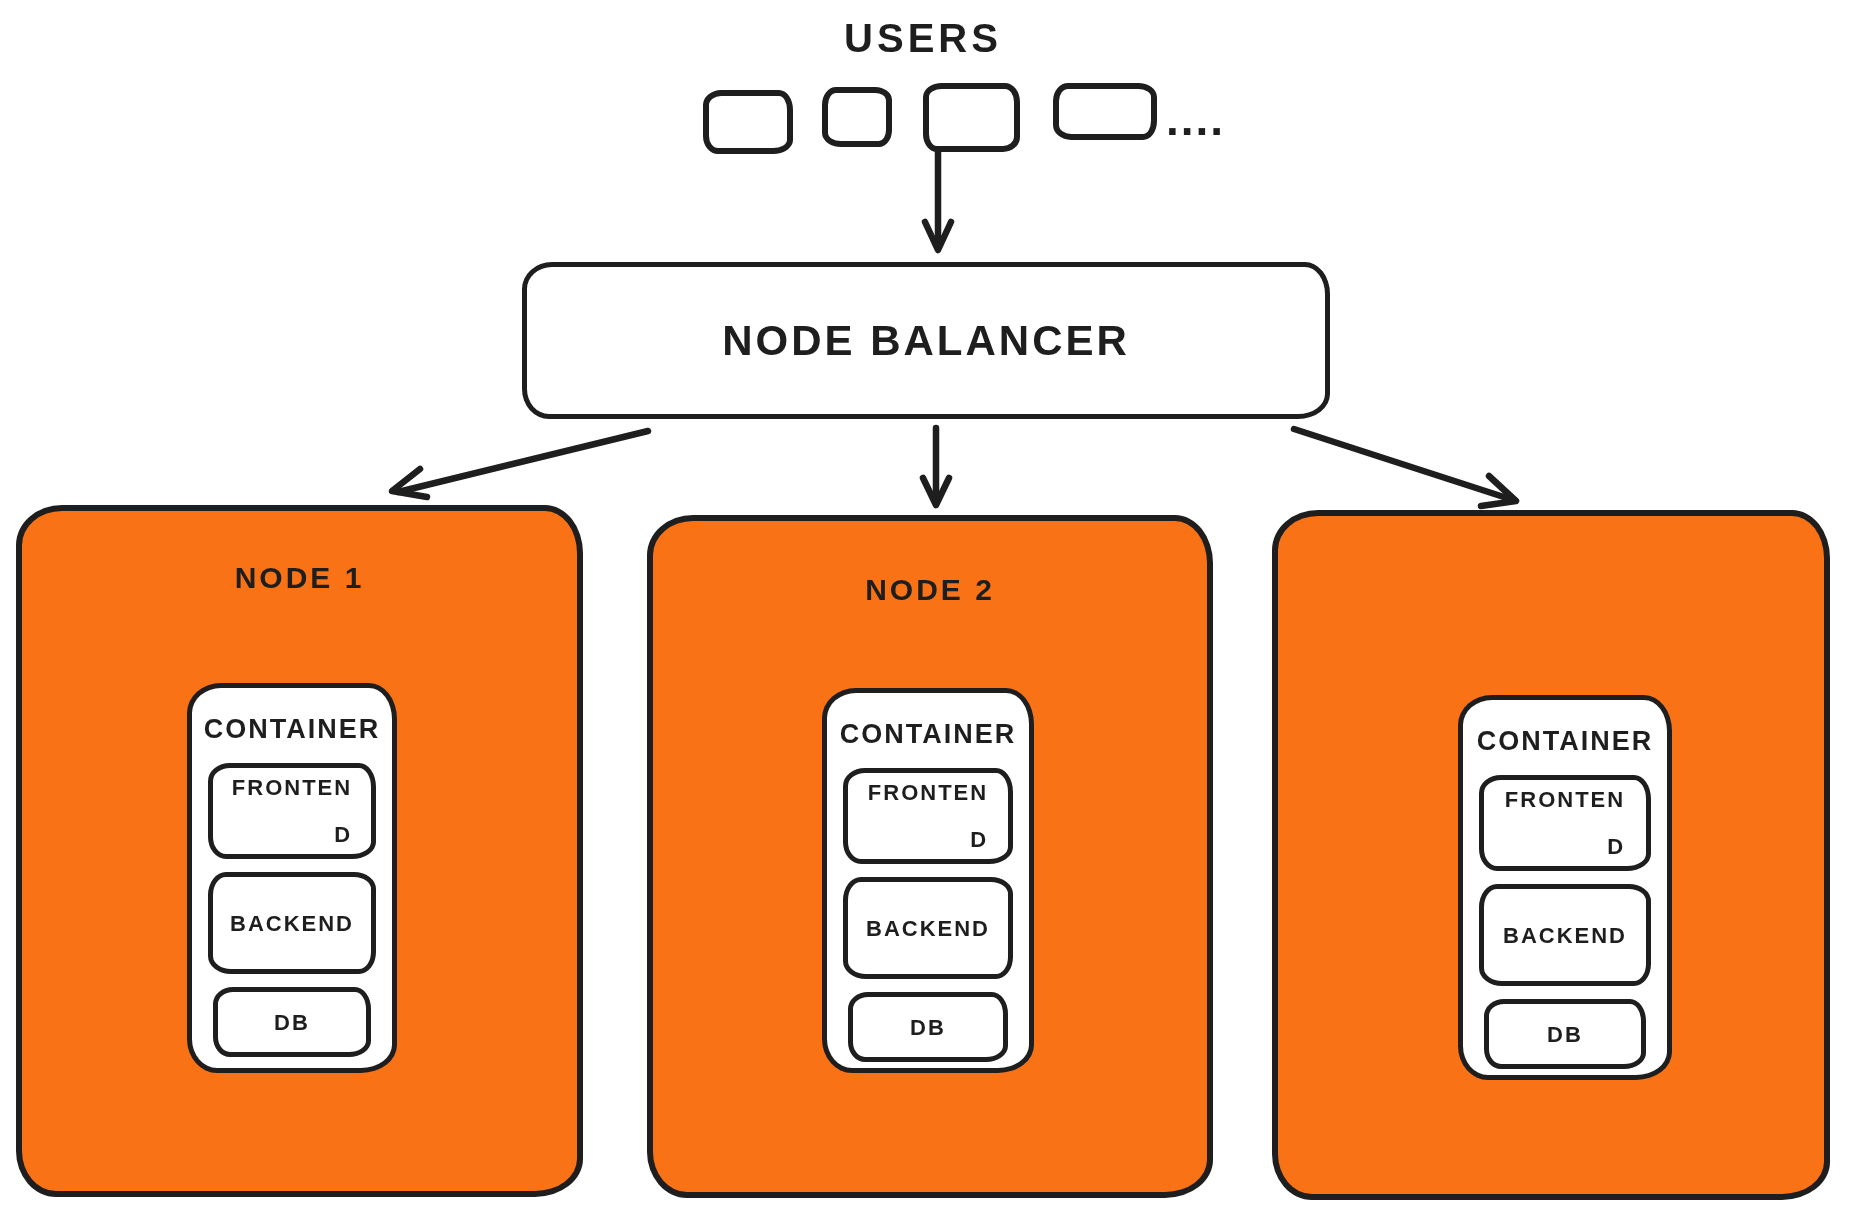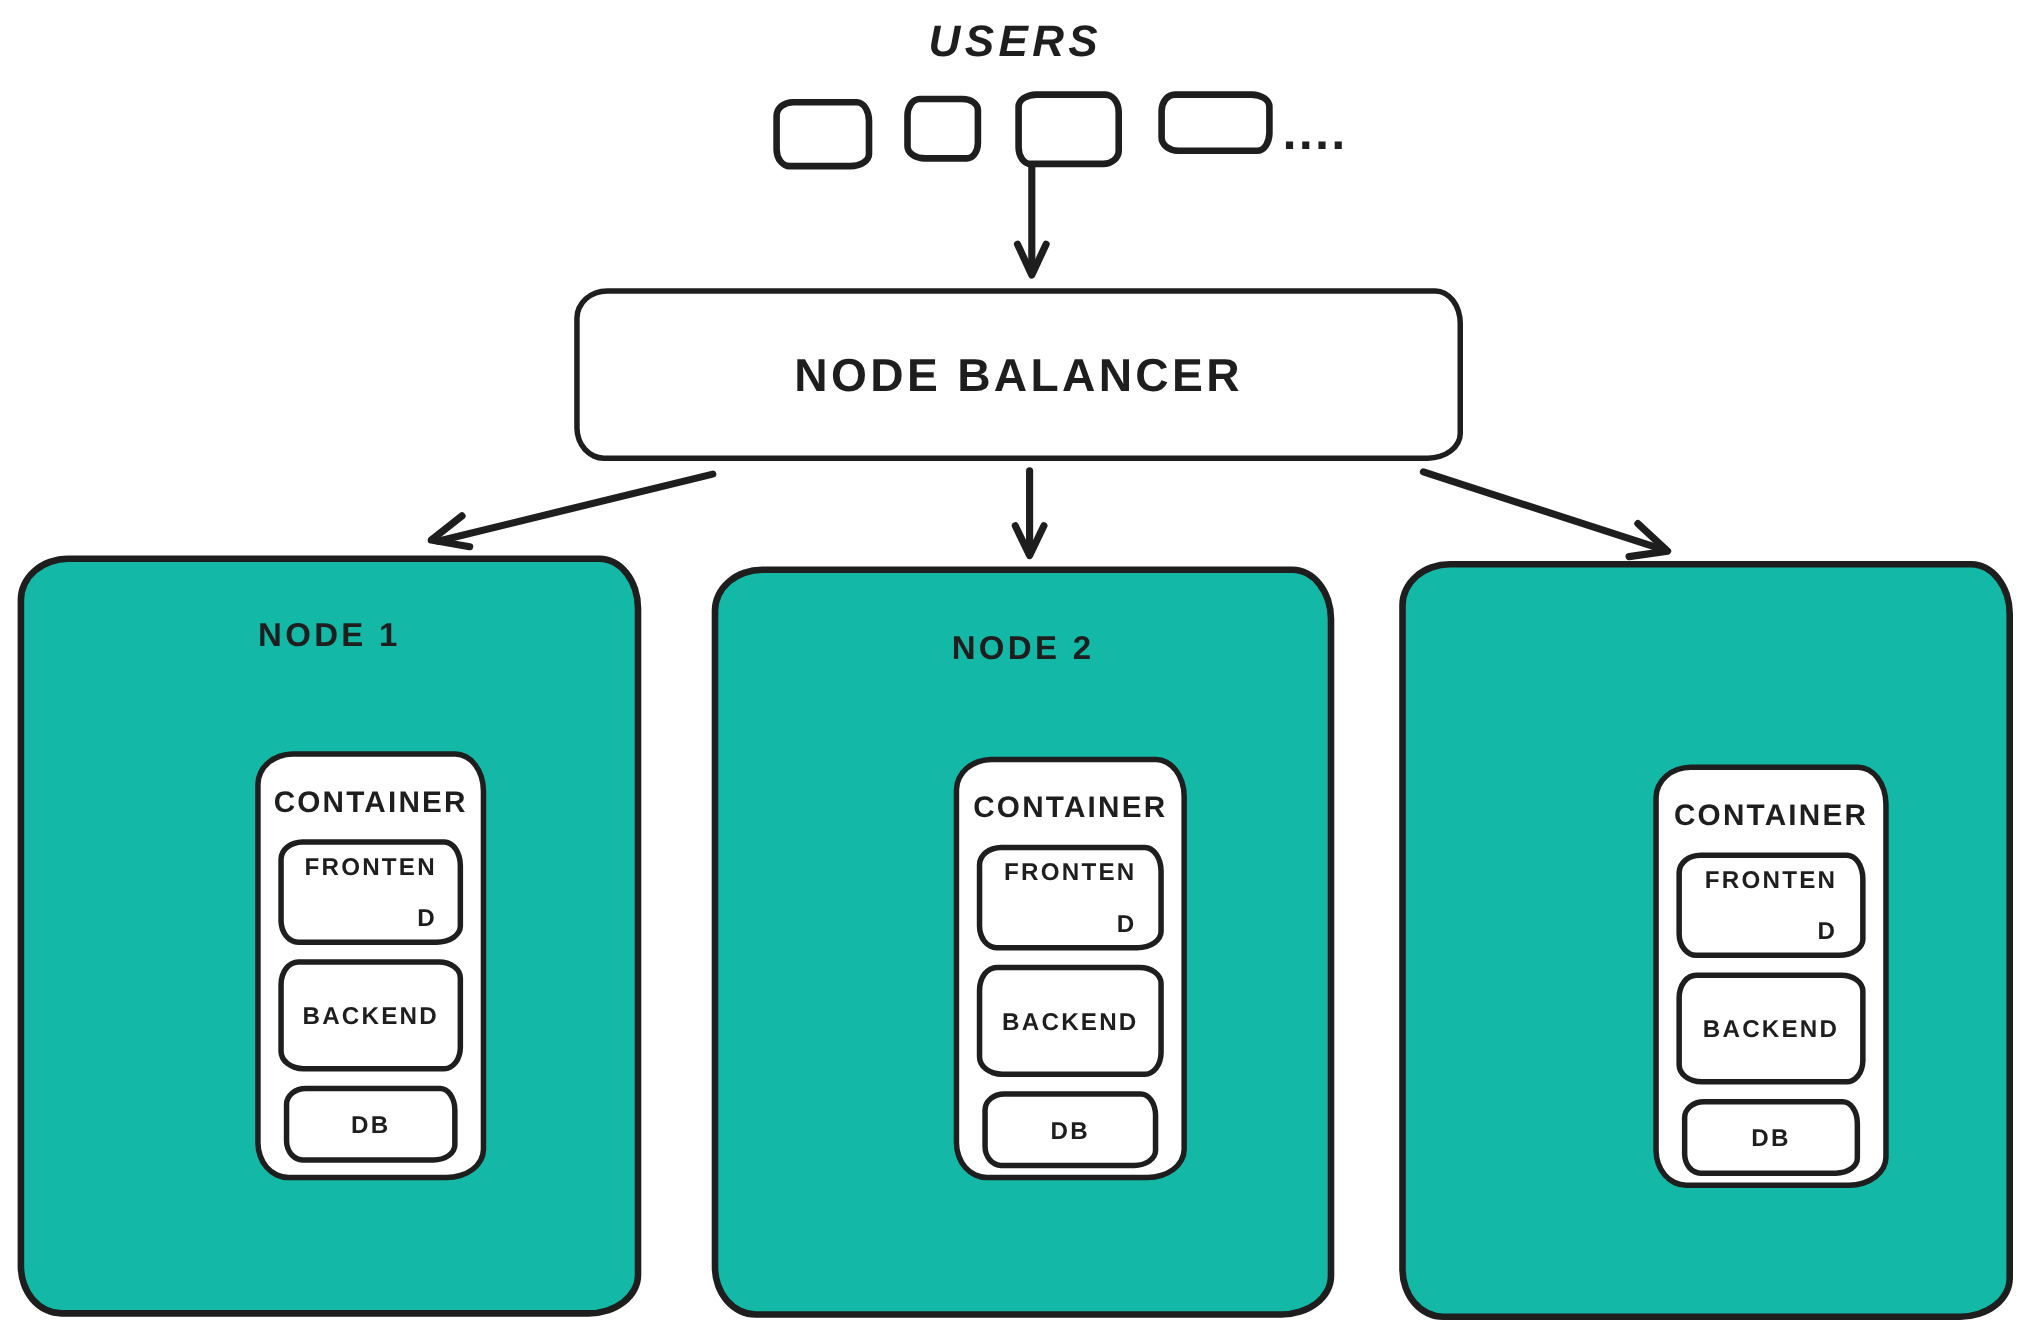--- a/index.html
+++ b/index.html
@@ -9,61 +9,60 @@
     width:1855px;height:1219px;
     background:#ffffff;
     font-family:"Liberation Sans","DejaVu Sans",sans-serif;
     color:#1e1e1e;
     overflow:hidden;
   }
   .arrows-layer{position:absolute;left:0;top:0;width:1855px;height:1219px;pointer-events:none;}
 
   .users-title{
     position:absolute;left:823px;top:16px;width:200px;
-    text-align:center;font-size:40px;font-weight:700;letter-spacing:4px;font-style:italic;
+    text-align:center;font-size:40px;font-weight:700;letter-spacing:4px;
   }
   .user-box{position:absolute;border:6px solid #1e1e1e;background:#fff;}
   .user-box.b1{left:703px;top:90px;width:90px;height:64px;border-radius:18px 14px 20px 15px / 15px 20px 14px 18px;}
   .user-box.b2{left:822px;top:87px;width:70px;height:60px;border-radius:14px 17px 13px 19px / 18px 13px 17px 14px;}
   .user-box.b3{left:923px;top:83px;width:97px;height:69px;border-radius:19px 15px 17px 14px / 14px 19px 15px 18px;}
   .user-box.b4{left:1053px;top:83px;width:104px;height:57px;border-radius:15px 19px 14px 18px / 18px 14px 19px 15px;}
   .users-ellipsis{
     position:absolute;left:1166px;top:92px;width:70px;
     font-size:46px;font-weight:700;letter-spacing:2px;color:#1e1e1e;
   }
 
   .lb-box{
     position:absolute;left:522px;top:262px;width:808px;height:157px;
     border:5px solid #1e1e1e;background:#fff;
     border-radius:30px 25px 32px 27px / 27px 32px 25px 30px;
     display:flex;align-items:center;justify-content:center;
   }
   .lb-label{font-size:42px;font-weight:700;letter-spacing:3px;}
 
   .node{
-    position:absolute;border:6px solid #1e1e1e;background:#14b8a6;
+    position:absolute;border:6px solid #1e1e1e;background:#f97316;
     border-radius:46px 38px 48px 40px / 40px 48px 38px 46px;
   }
   .node1{left:16px;top:505px;width:567px;height:692px;}
   .node2{left:647px;top:515px;width:566px;height:683px;padding-left:40px;}
   .node3{left:1272px;top:510px;width:558px;height:690px;}
   .node-label{
     position:absolute;left:0;width:100%;text-align:center;
     font-size:30px;font-weight:700;letter-spacing:3px;
   }
   .node1 .node-label{top:50px;}
   .node2 .node-label{top:52px;}
   .node3 .node-label{top:58px;}
 
   .container-box{
     position:absolute;border:5px solid #1e1e1e;background:#fff;
     border-radius:34px 28px 36px 30px / 30px 36px 28px 34px;
     display:flex;flex-direction:column;align-items:center;
     padding:24px 16px 26px 16px;
-    margin-left:45px;
   }
   .node1 .container-box{left:165px;top:172px;width:210px;height:390px;}
   .node2 .container-box{left:169px;top:167px;width:212px;height:385px;}
   .node3 .container-box{left:180px;top:179px;width:214px;height:385px;}
   .container-label{
     font-size:27px;font-weight:700;letter-spacing:2px;
     margin-bottom:17px;line-height:34px;
   }
   .svc{
     border:5px solid #1e1e1e;background:#fff;

